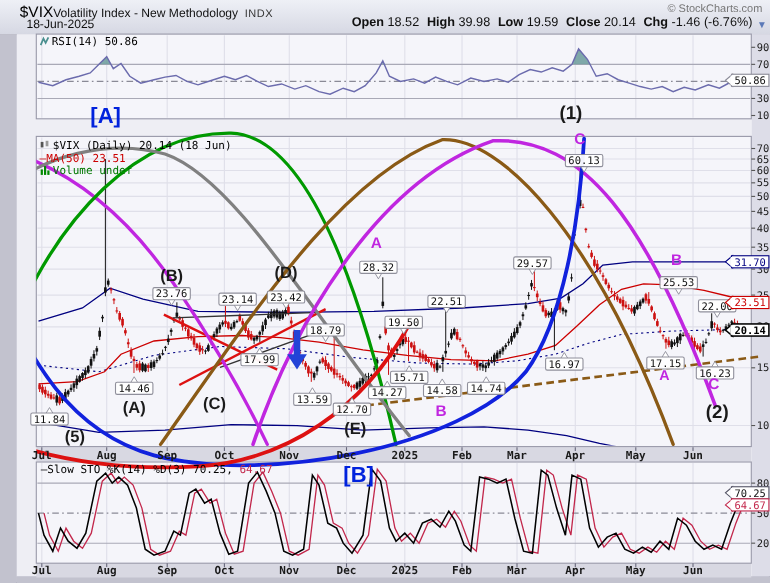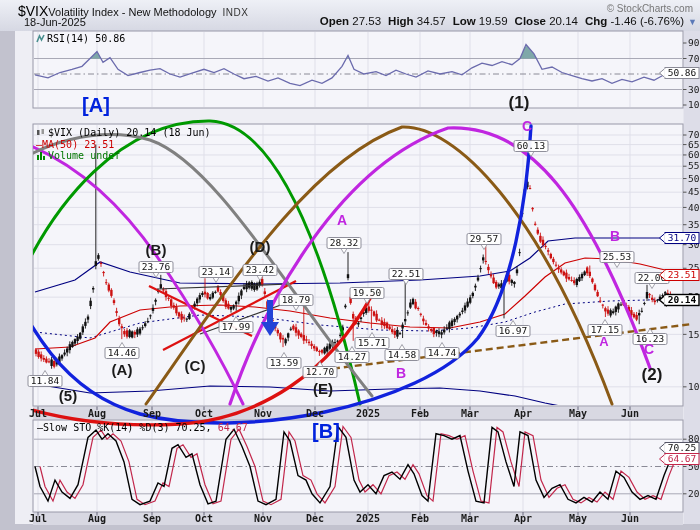--- a/index.html
+++ b/index.html
@@ -28,22 +28,22 @@
 <body>
 
 <div class="stage">
   <div class="hdr">
     <div class="hdr-row1">
       <span class="sym">$VIX</span><span class="name">Volatility Index - New Methodology</span><span class="exch">INDX</span>
     </div>
     <span class="copy">© StockCharts.com</span>
     <span class="date">18-Jun-2025</span>
     <div class="quote">
-      <span><b>Open</b> <span>27.53</span></span>
-      <span><b>High</b> <span>34.57</span></span>
+      <span><b>Open</b> <span>18.52</span></span>
+      <span><b>High</b> <span>39.98</span></span>
       <span><b>Low</b> <span>19.59</span></span>
       <span><b>Close</b> <span>20.14</span></span>
       <span><b>Chg</b> <span>-1.46 (-6.76%)</span></span>
     </div>
     <span class="caret">▼</span>
   </div>
 
   <div id="svgmount">
       <svg width="700" height="530" viewBox="0 0 700 530" class="chart">
         <rect x="15" y="31" width="669" height="493" fill="#eeeef4"></rect>

